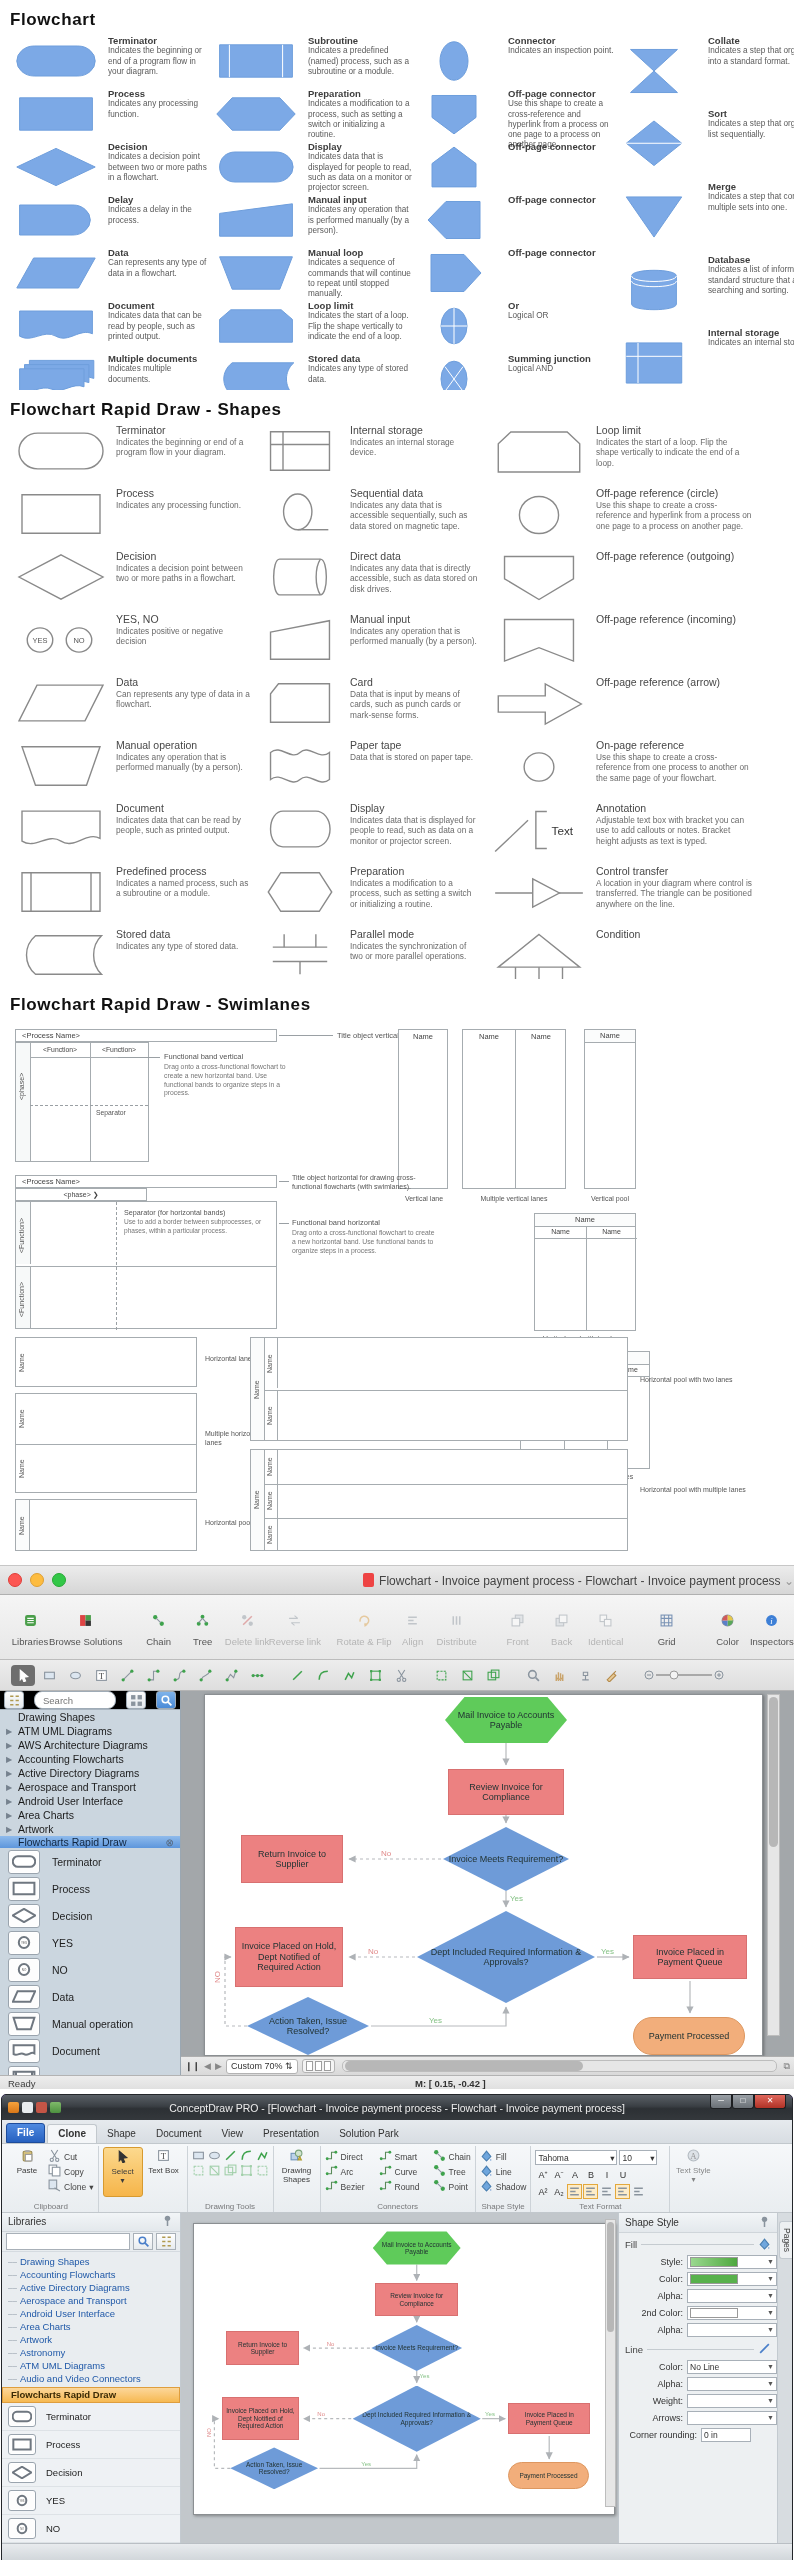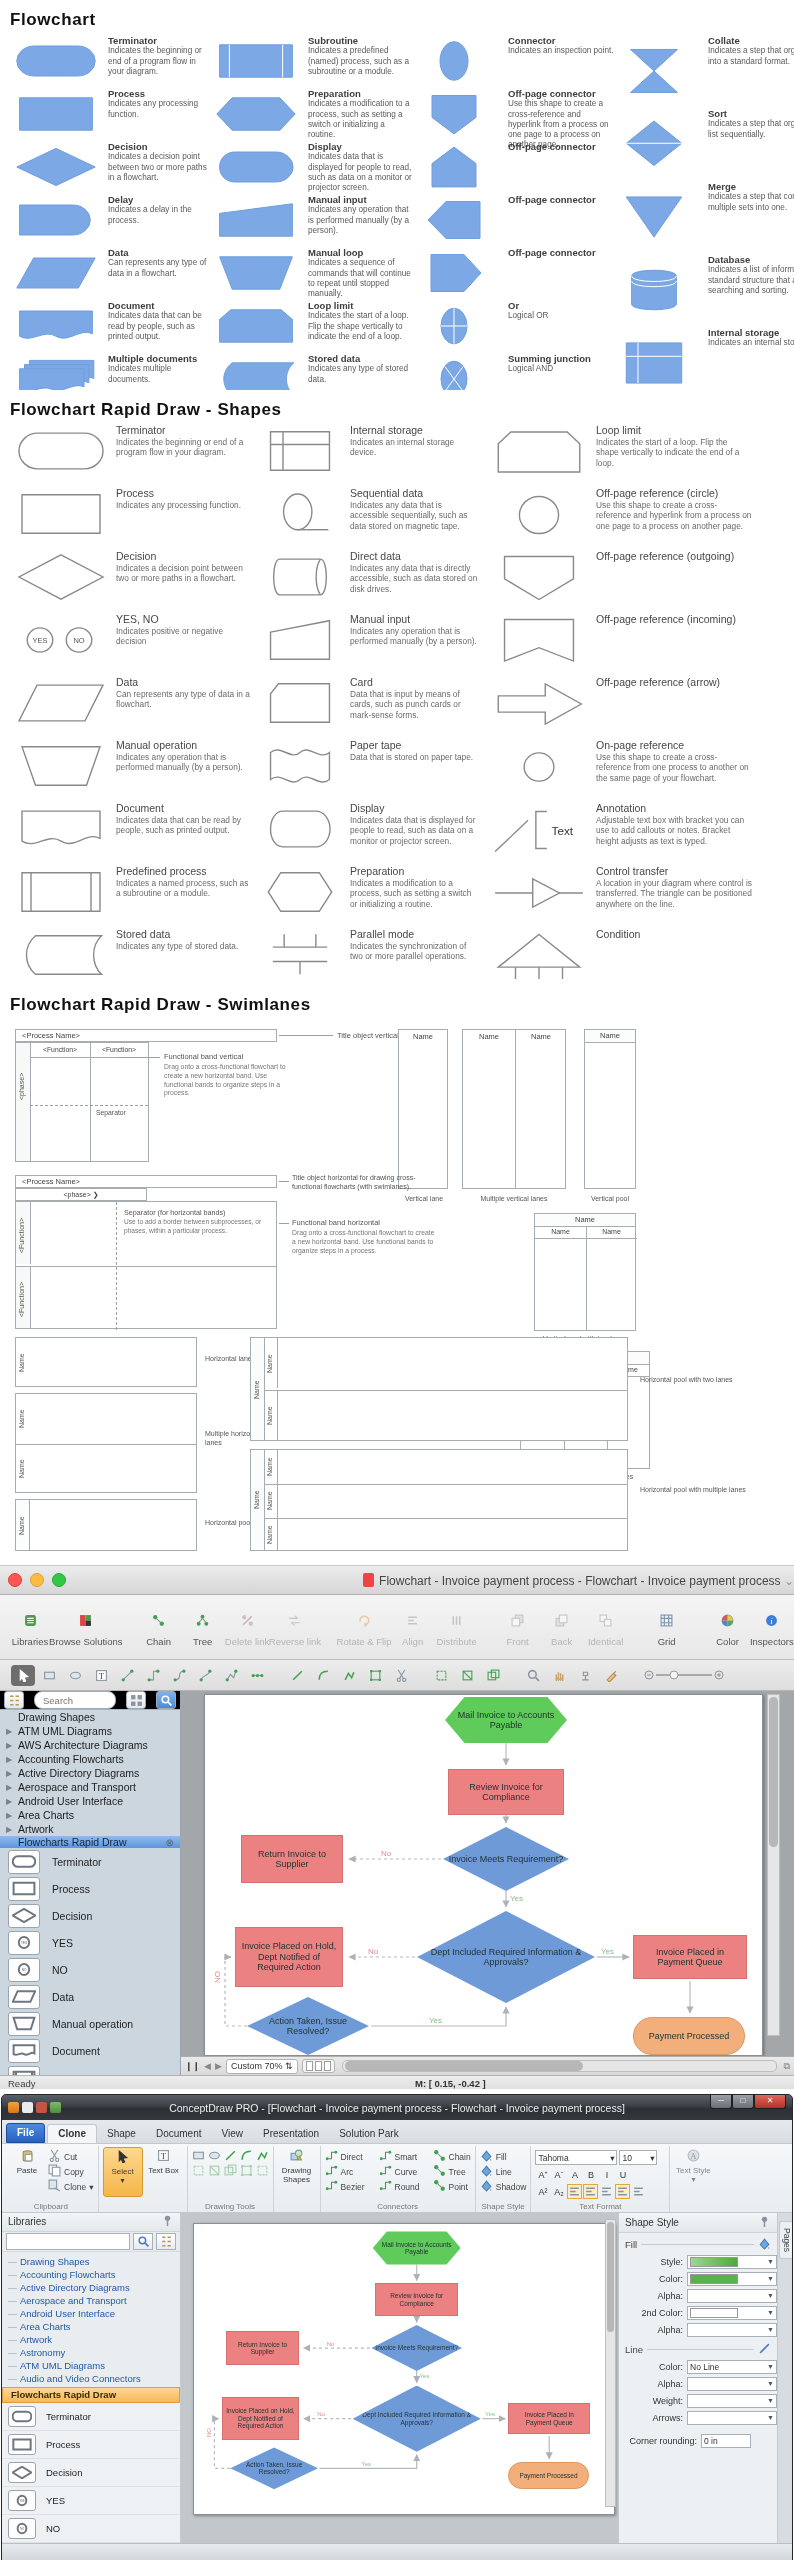--- a/index.html
+++ b/index.html
@@ -2131,21 +2131,21 @@
             </div>
 
             <div class="wr-row">
               <span class="lb">Arrows:</span>
               <span class="wr-ctl">
                 <span></span>
                 <span class="caret">▼</span>
               </span>
             </div>
           </div>
-        <div class="wr-row" style="margin-top:6px">
+        <div class="wr-row" style="">
           <span class="lb" style="width:78px">Corner rounding:</span>
           <span class="wr-ctl" style="max-width:44px">
               <span>0 in</span>
             </span>
         </div>
 
       </div>
       <div style="width:14px;background:#d7dce0;border-left:1px solid #c3cad0;position:relative">
         <div class="wstab">Pages</div>
       </div>

